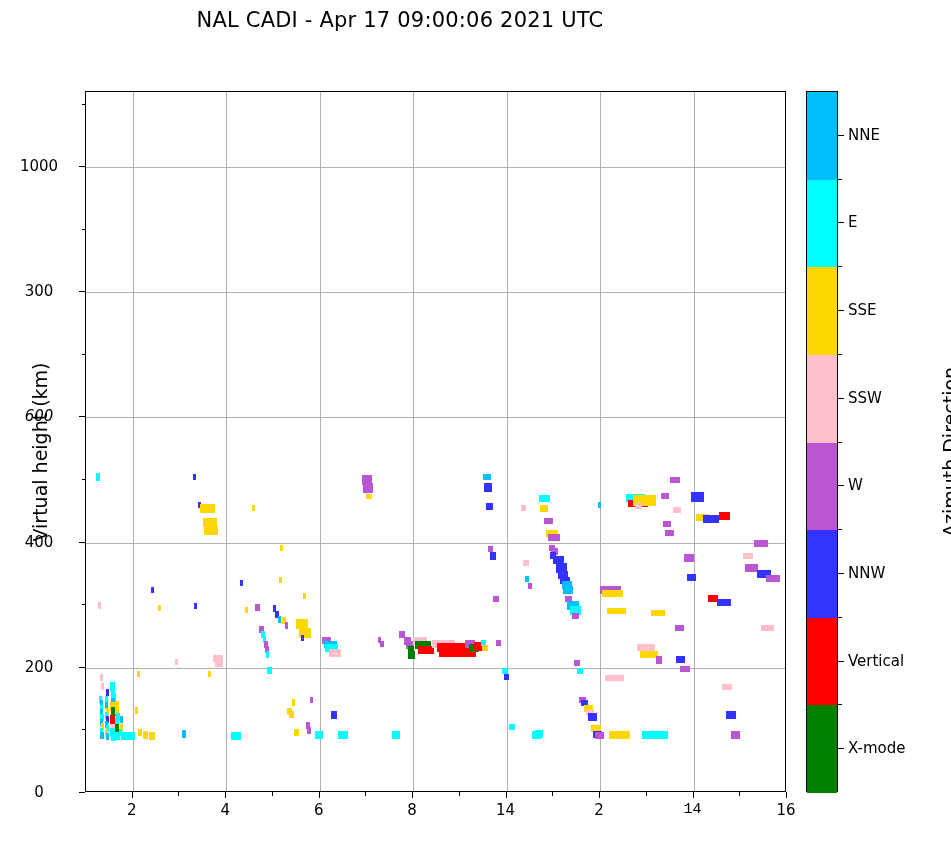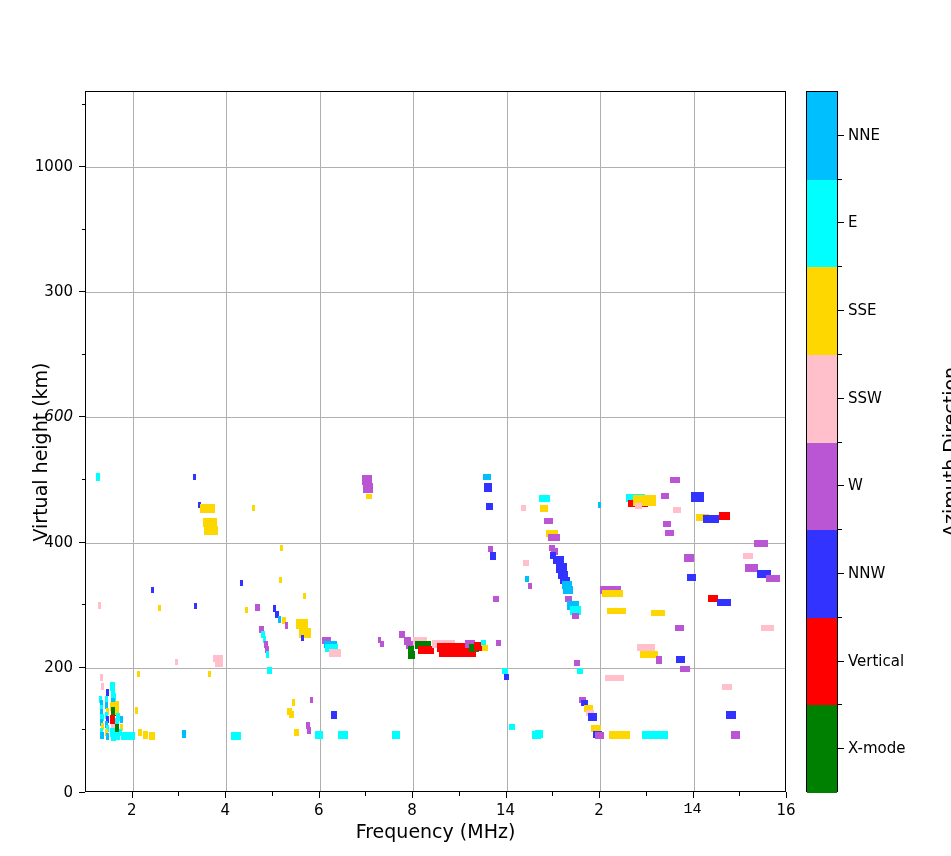--- a/index.html
+++ b/index.html
@@ -74,21 +74,21 @@
     position: absolute;
     font-size: 15px;
     color: #000;
     text-align: center;
     transform: translateX(-50%);
   }
   .ticklabel-y {
     position: absolute;
     font-size: 15px;
     color: #000;
-    text-align: right;
+    text-align: center;
     transform: translateY(-50%);
   }
   #xlabel {
     position: absolute;
     left: 85px;
     top: 820px;
     width: 701px;
     text-align: center;
     font-size: 19px;
     color: #000;
@@ -142,20 +142,21 @@
     color: #000;
     transform: rotate(-90deg);
     transform-origin: center center;
   }
 </style>
 </head>
 <body>
 
 <div id="figure">
 
+  <div id="title">NAL CADI - Apr 17 09:00:06 2021 UTC</div>
 
   <div id="plot-area">
       <div class="gridline-v" style="left: 46.7333px;"></div>
       <div class="gridline-v" style="left: 140.2px;"></div>
       <div class="gridline-v" style="left: 233.667px;"></div>
       <div class="gridline-v" style="left: 327.133px;"></div>
       <div class="gridline-v" style="left: 420.6px;"></div>
       <div class="gridline-v" style="left: 514.067px;"></div>
       <div class="gridline-v" style="left: 607.533px;"></div>
       <div class="gridline-h" style="top: 575.821px;"></div>
@@ -410,21 +411,20 @@
       <div class="tick-y" style="left: 79px; top: 166.107px; width: 6px;"></div>
       <div class="ticklabel-y" style="left: 5px; top: 166.107px; width: 68px;">1000</div>
       <div class="tick-y" style="left: 81.5px; top: 729.411px; width: 3.5px;"></div>
       <div class="tick-y" style="left: 81.5px; top: 604.232px; width: 3.5px;"></div>
       <div class="tick-y" style="left: 81.5px; top: 479.054px; width: 3.5px;"></div>
       <div class="tick-y" style="left: 81.5px; top: 353.875px; width: 3.5px;"></div>
       <div class="tick-y" style="left: 81.5px; top: 228.696px; width: 3.5px;"></div>
       <div class="tick-y" style="left: 81.5px; top: 103.518px; width: 3.5px;"></div>
     </div>
 
-  <div id="xlabel">Frequency (MHz)</div>
   <div id="ylabel">Virtual height (km)</div>
 
   <div id="colorbar">
       <div class="cbseg" style="top: 0px; height: 87.625px; background: rgb(0, 191, 255);"></div>
       <div class="cbseg" style="top: 87.625px; height: 87.625px; background: rgb(0, 255, 255);"></div>
       <div class="cbseg" style="top: 175.25px; height: 87.625px; background: rgb(255, 215, 0);"></div>
       <div class="cbseg" style="top: 262.875px; height: 87.625px; background: rgb(255, 192, 203);"></div>
       <div class="cbseg" style="top: 350.5px; height: 87.625px; background: rgb(186, 85, 211);"></div>
       <div class="cbseg" style="top: 438.125px; height: 87.625px; background: rgb(51, 51, 255);"></div>
       <div class="cbseg" style="top: 525.75px; height: 87.625px; background: rgb(255, 0, 0);"></div>

